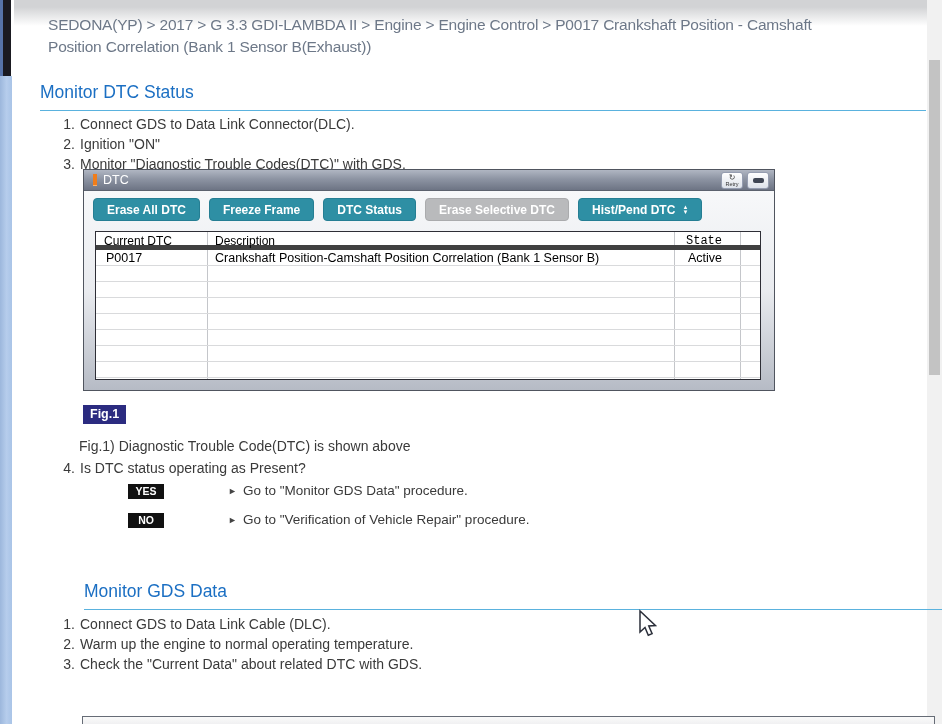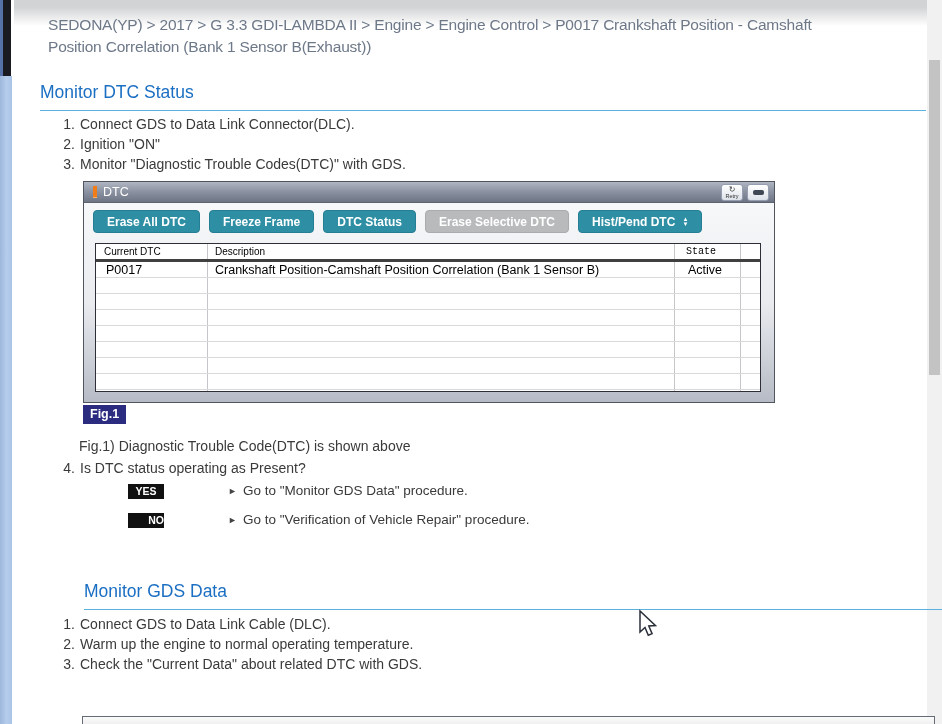--- a/index.html
+++ b/index.html
@@ -29,21 +29,21 @@
   .h-dtc { top:82px; }
   .h-gds { top:581px;margin-left:44px; }
 
   .steps { position:absolute; left:57px; font-size:14px; color:#3a3a3a; }
   .steps-dtc { top:114px; }
   .steps-gds { top:614px; }
   .step-row { display:flex; line-height:20px; }
   .step-num { width:18px; text-align:right; margin-right:5px; flex:none; }
 
   
-  .dialog { position:absolute; left:83px; top:181px; width:692px; height:222px;
+  .dialog { position:absolute; left:83px; top:169px; width:692px; height:222px;
             border:1px solid #50555f; background:linear-gradient(180deg,#fafbfc 0%, #e9ebef 55%, #b6bbc5 100%); }
   .titlebar { height:21px; background:linear-gradient(180deg,#b0b6c2 0%, #8d94a3 45%, #6d7484 100%);
               display:flex; align-items:center; padding:0 5px; border-bottom:1px solid #5c626e; }
   .title-orange { width:4px; height:12px; background:#f07d1a; margin:0 6px 0 4px;
                   box-shadow:0 -1px 0 #ffb066 inset; }
   .title-text { color:#ffffff; font-size:12.5px; }
   .title-icons { margin-left:auto; display:flex; gap:4px; }
   .tb-btn { width:22px; height:17px; border-radius:3px; border:1px solid #959db0;
             background:linear-gradient(180deg,#ffffff,#dde2ea); display:flex; flex-direction:column;
             align-items:center; justify-content:center; }
@@ -55,35 +55,35 @@
   .dlg-btn { height:23px; border-radius:4px; background:#2e8fa4; border:1px solid #257e93; color:#fff;
              font-weight:bold; font-size:12px; padding:0 13px; margin-right:9px; display:flex;
              align-items:center; }
   .dlg-btn.disabled { background:#b9babc; border-color:#aaabad; }
   .spinner { display:flex; flex-direction:column; margin-left:7px; font-size:6px; line-height:5px; color:#fff; }
 
   .dtc-table { position:absolute; left:11px; top:61px; width:666px; height:149px; background:#fff;
                border:1px solid #2e2e36; font-size:12.5px; color:#000; }
   .col-line { position:absolute; top:0; bottom:0; width:1px; background:#c4c6ca; }
   .cl-1 { left:111px; } .cl-2 { left:578px; } .cl-3 { left:644px; }
-  .t-header { position:relative; height:18px; border-bottom:3px solid #404040; font-size:10px; }
+  .t-header { position:relative; height:18px; border-bottom:5px solid #404040; font-size:12px; }
   .t-header span { position:absolute; top:2px; }
   .th-dtc { left:8px; } .th-desc { left:119px; } .th-state { left:590px;font-family:Liberation Mono, monospace; }
   .t-row { position:relative; height:16px; border-bottom:1px solid #d9dadc; }
   .t-row span { position:absolute; top:1px; }
   .td-dtc { left:10px; } .td-desc { left:119px; } .td-state { left:592px; }
 
   .fig-badge { position:absolute; left:83px; top:405px; background:#2b2b80; color:#fff;
                font-weight:bold; font-size:12.5px; padding:2px 7px 3px; }
   .fig-caption { position:absolute; left:79px; top:438px; font-size:14px; color:#3a3a3a; }
   .step4 { position:absolute; left:57px; top:458px; font-size:14px; color:#3a3a3a; }
 
   .decision-badge { position:absolute; left:128px; width:36px; height:15px; background:#111111;
                     color:#fff; font-size:10.5px; font-weight:bold; text-align:center; line-height:15px; }
-  .db-yes { top:484px; } .db-no { top:513px;text-align:right; }
+  .db-yes { top:484px; } .db-no { top:513px; }
   .decision-text { position:absolute; left:228px; font-size:13.5px; color:#3a3a3a; }
   .dt-yes { top:483px; } .dt-no { top:512px; }
   .arrow-bullet { font-size:9px; color:#444; margin-right:6px; vertical-align:1px; }
 
   .spec-block { position:absolute; left:78px; top:676px; width:602px; border-top:3px solid #f2c300;
                 border-bottom:3px solid #f2c300; padding:10px 2px 11px; font-size:14px; color:#3a3a3a; }
   .spec-label { font-weight:bold; }
 
   .next-fig-box { position:absolute; left:82px; top:716px; width:853px; height:14px;
                   border:1px solid #666c76; background:linear-gradient(180deg,#fafafa,#e9eaec); }

